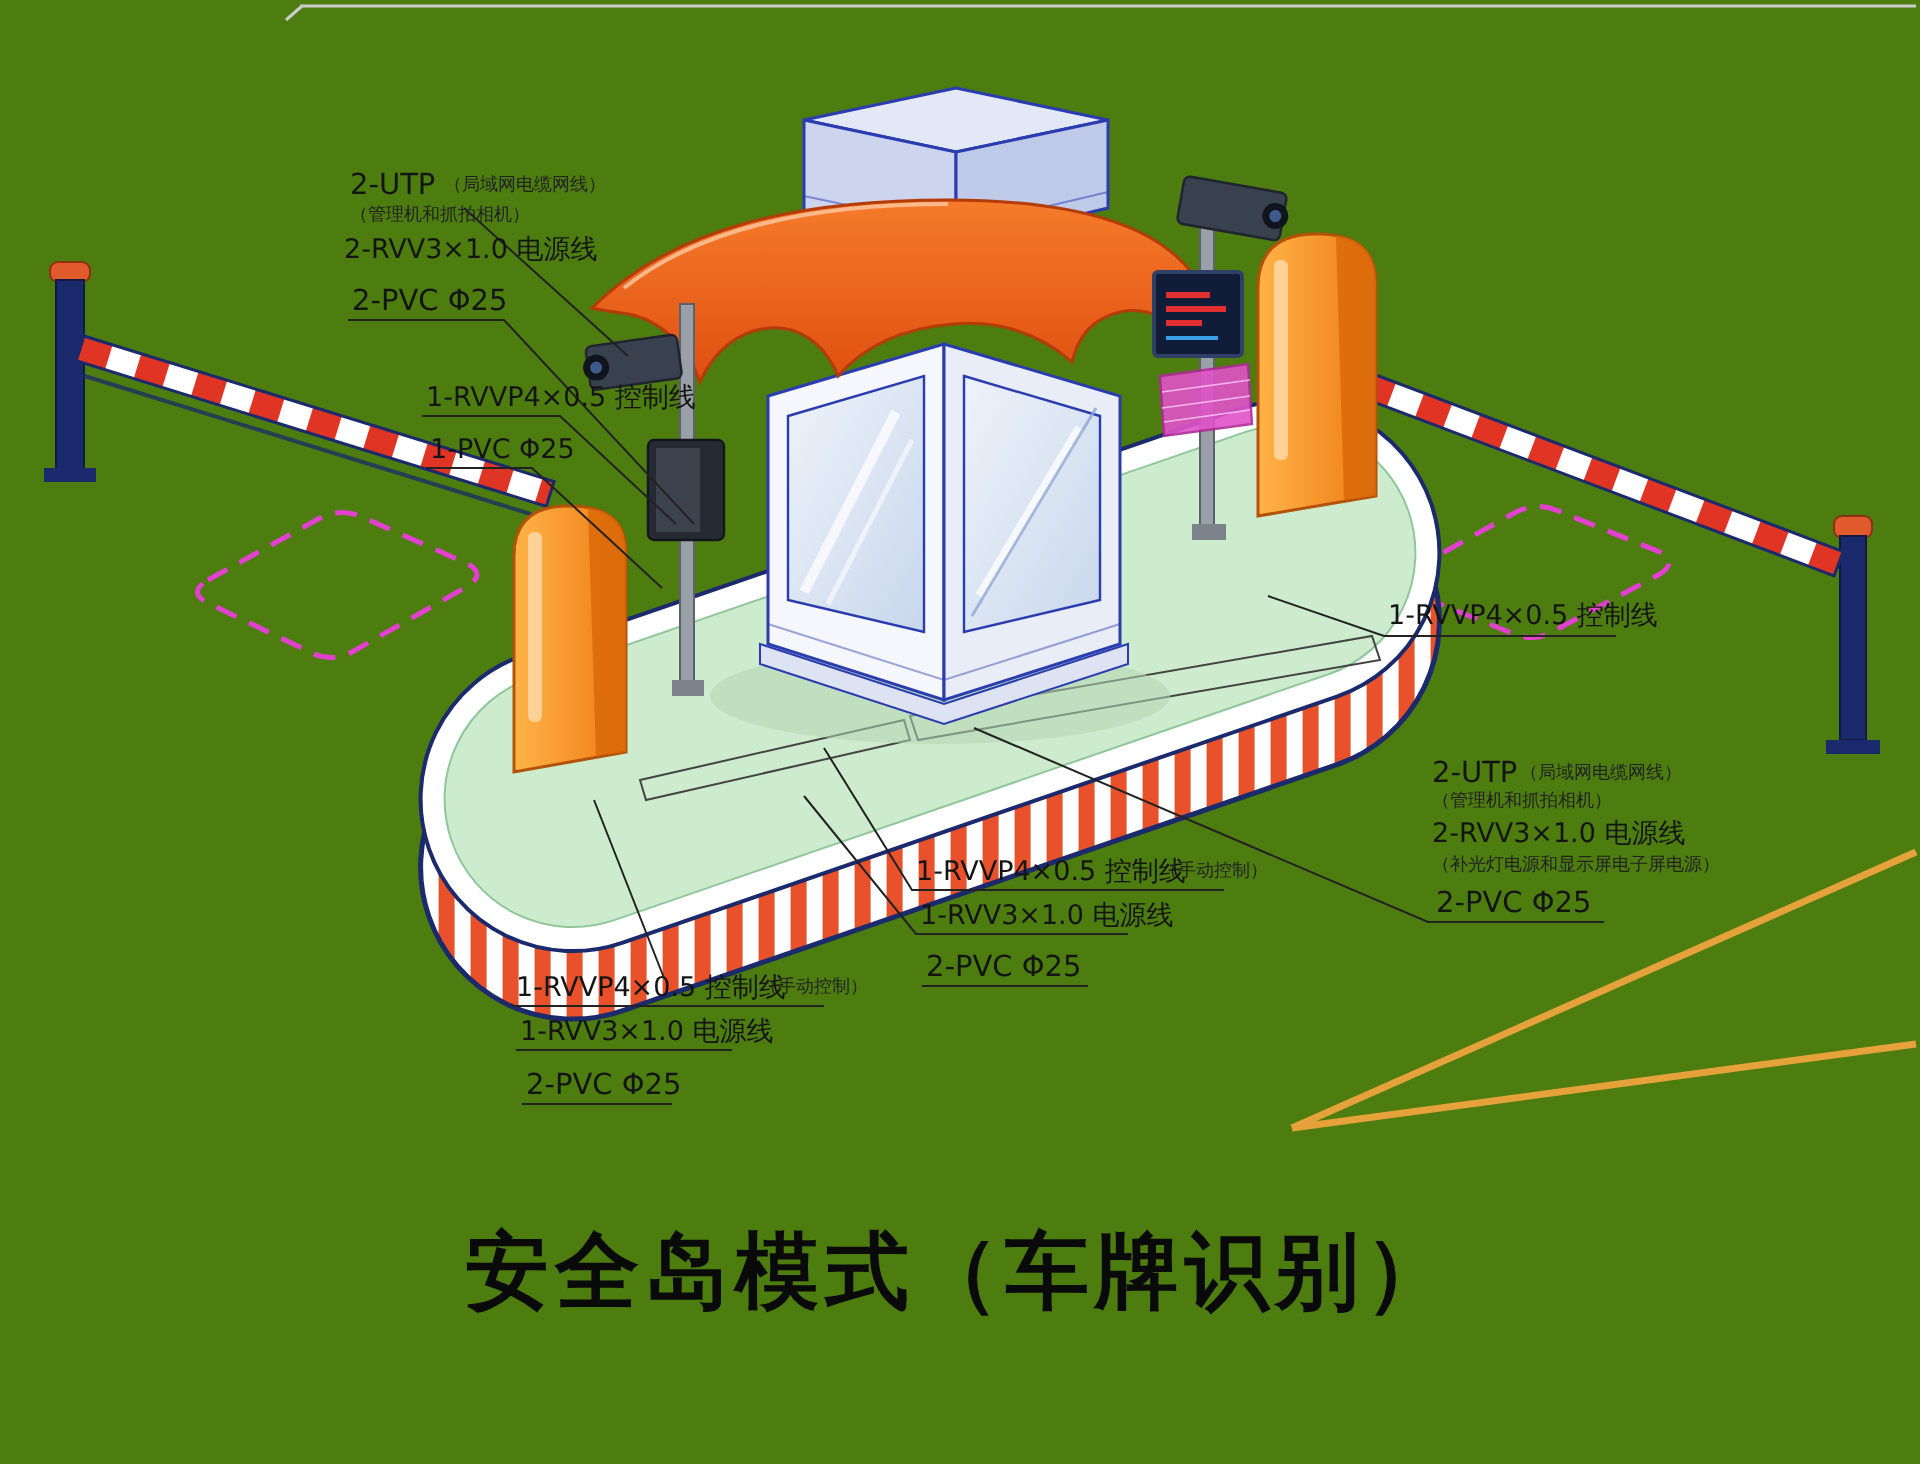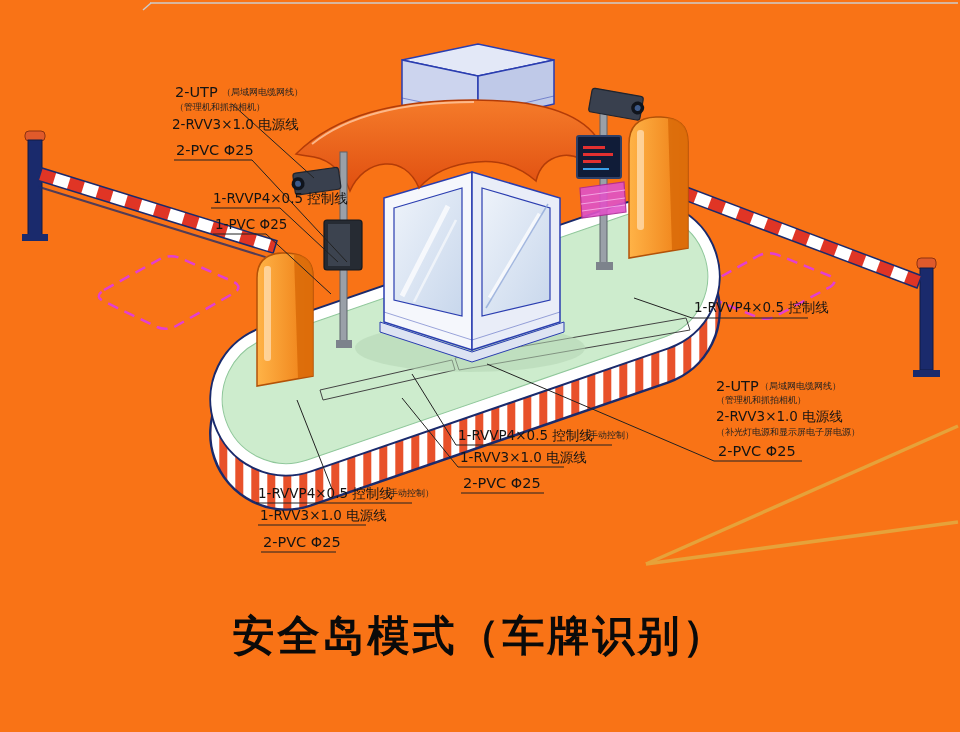--- a/index.html
+++ b/index.html
@@ -1,16 +1,16 @@
 <!DOCTYPE html>
 <html><head>
 <meta charset="utf-8">
 <style>
   html,body{margin:0;padding:0;background:#ffffff;}
-  .page{position:relative;width:960px;height:732px;background:#f97316;overflow:hidden;
+  .page{position:relative;width:960px;height:732px;background:#4d7c0f;overflow:hidden;
         font-family:"DejaVu Sans","Liberation Sans",sans-serif;}
   svg text{font-family:"DejaVu Sans","Liberation Sans",sans-serif;fill:#141414;}
   .lbl{font-size:13.5px;}
   .lbl-big{font-size:14.5px;}
   .lbl-small{font-size:9px;fill:#222;}
   .title-text{font-size:42px;font-weight:bold;letter-spacing:3px;fill:#0a0a0a;}
 </style>
 </head>
 <body>
 

